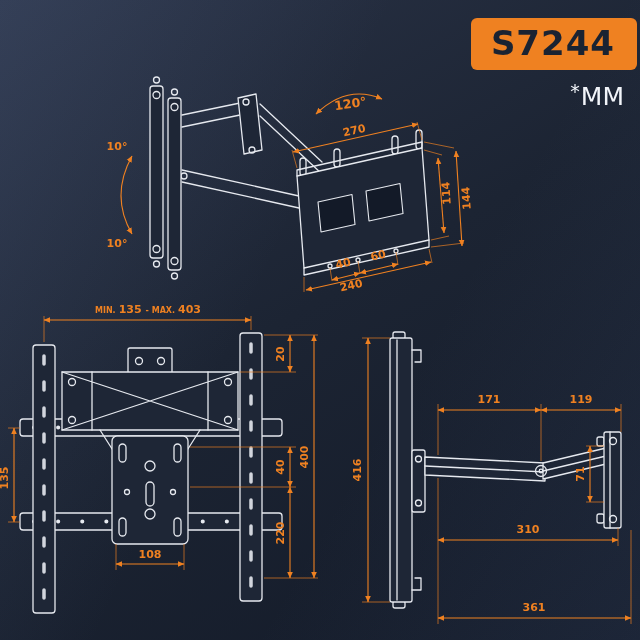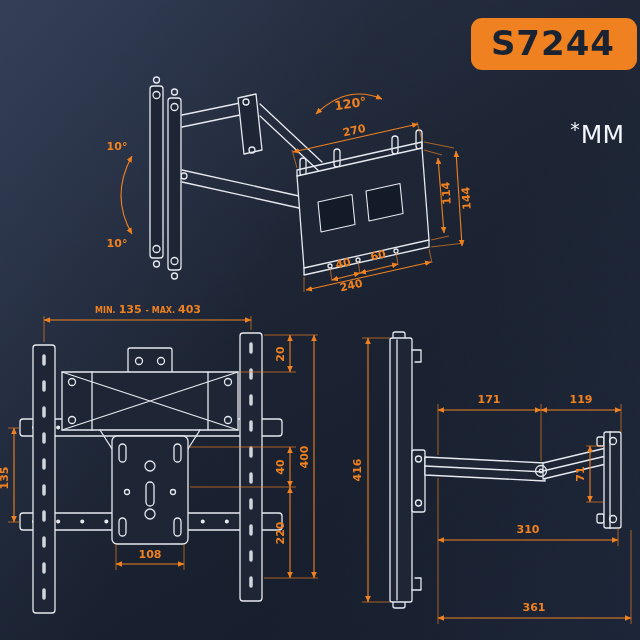--- a/index.html
+++ b/index.html
@@ -19,23 +19,23 @@
   .ext{stroke:var(--accent,#ef8121);stroke-width:.8;fill:none;opacity:.85;}
   .dots {stroke:var(--line,#e6e9ef);stroke-width:4;stroke-linecap:round;stroke-dasharray:.1 24;fill:none;}
   .slots{stroke:var(--line,#e6e9ef);stroke-width:3.5;stroke-linecap:round;stroke-dasharray:8 18;fill:none;opacity:.9;}
   .mk{fill:var(--accent,#ef8121);}
   text.dim{fill:var(--accent,#ef8121);font-weight:bold;font-size:11px;text-anchor:middle;font-family:"DejaVu Sans",sans-serif;}
   text.dim.lg{font-size:12.5px;}
   text.dim tspan.sm-t{font-size:8px;}
   .badge{
     position:absolute;top:18px;right:3px;background:var(--accent,#ef8121);
     color:var(--badgetext,#1a2332);font-weight:bold;font-size:34px;line-height:1;
-    padding:8px 22px 10px 20px;border-radius:11px;letter-spacing:1px;
+    padding:8px 22px 10px 20px;border-radius:6px;letter-spacing:1px;
   }
-  .unit{position:absolute;top:80px;right:16px;color:#f2f5fa;font-size:25px;font-weight:500;margin-top:38px;}
+  .unit{position:absolute;top:80px;right:16px;color:#f2f5fa;font-size:25px;font-weight:500;}
   .unit .star{font-size:19px;vertical-align:7px;margin-right:1px;}
 </style>
 </head>
 <body>
 
 <div class="canvas">
 
 <svg width="640" height="640" viewBox="0 0 640 640">
   <defs>
     <marker id="ar" viewBox="0 0 10 10" refX="8.5" refY="5" markerWidth="6.5" markerHeight="6.5" orient="auto-start-reverse">

